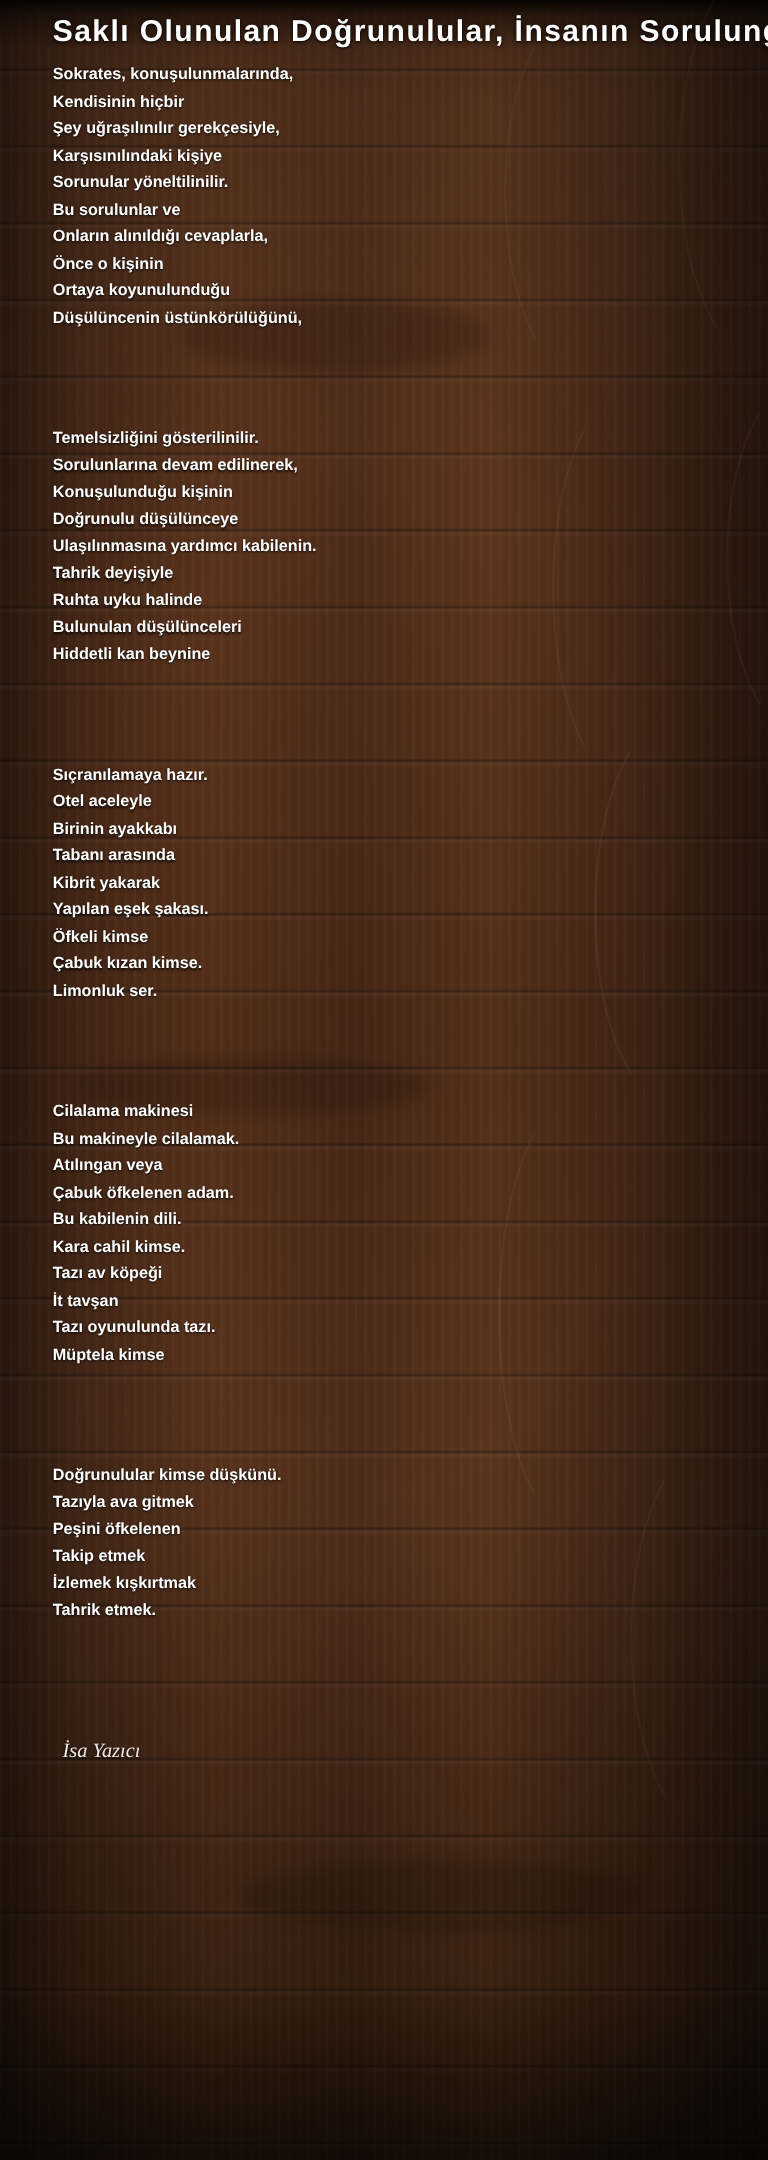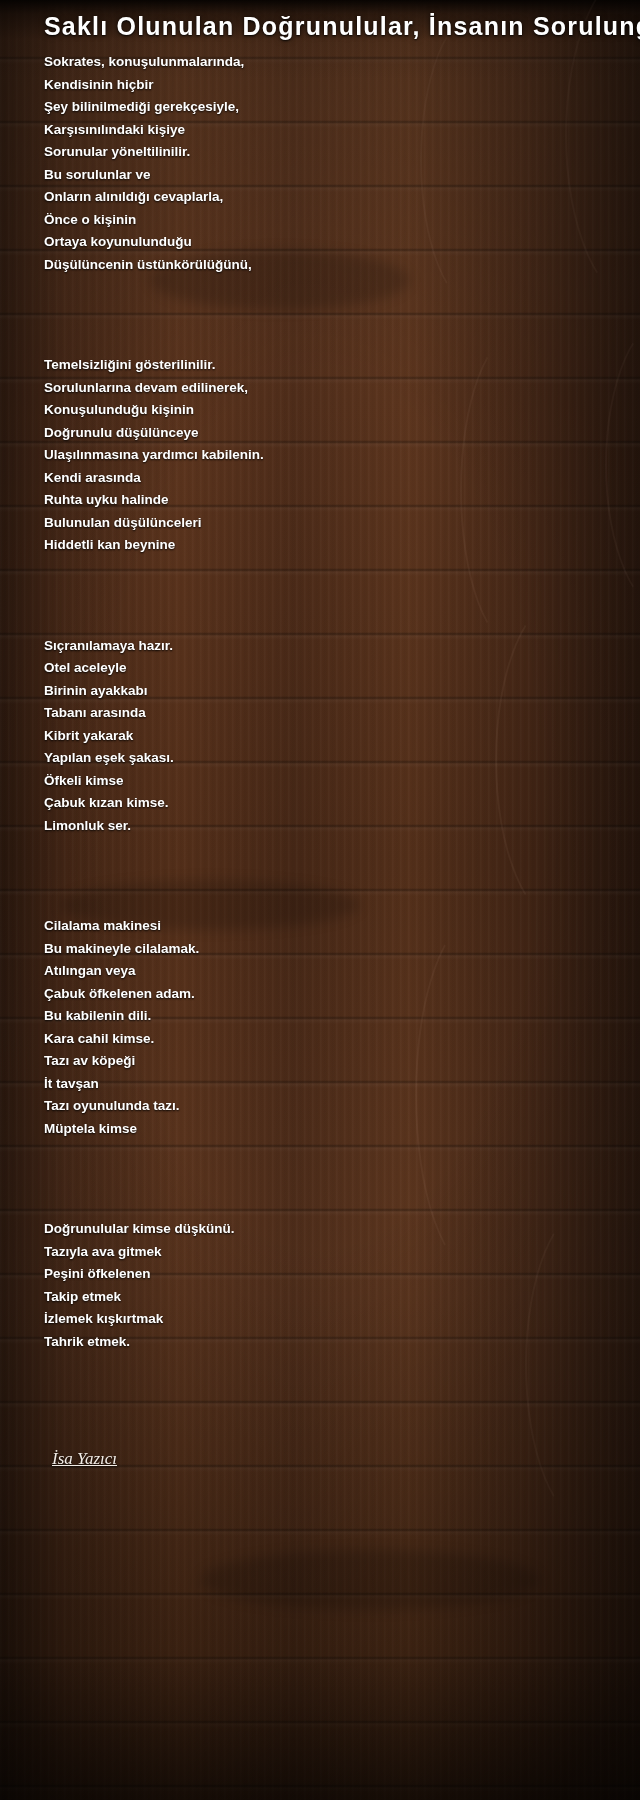--- a/index.html
+++ b/index.html
@@ -97,21 +97,20 @@
     white-space: nowrap;
     text-shadow: 0 1px 2px rgba(0,0,0,0.9);
   }
   .signature {
     padding: 0 0 0 52px;
     color: #f2ece6;
     font-size: 17px;
     font-style: italic;
     font-family: "Liberation Serif", serif;
     text-shadow: 0 1px 2px rgba(0,0,0,0.9);
-    text-decoration: underline;
   }
 </style>
 </head>
 <body>
 
 <div class="page">
 
   <div class="grain-arc" style="left:470px; top:60px; width:340px; height:150px;"></div>
   <div class="grain-arc" style="left:330px; top:100px; width:300px; height:120px;"></div>
   <div class="grain-arc" style="left:520px; top:400px; width:300px; height:130px;"></div>
@@ -123,39 +122,39 @@
   <div class="grain-dark" style="left:60px; top:880px; width:300px; height:50px;"></div>
   <div class="grain-dark" style="left:200px; top:1550px; width:340px; height:60px;"></div>
 
   <div class="content">
 
     <h1 class="poem-title">Saklı Olunulan Doğrunulular, İnsanın Sorulung</h1>
 
     <div class="stanza">
       <div class="line">Sokrates, konuşulunmalarında,</div>
       <div class="line">Kendisinin hiçbir</div>
-      <div class="line">Şey bilinilmediği gerekçesiyle,</div>
+      <div class="line">Şey uğraşılınılır gerekçesiyle,</div>
       <div class="line">Karşısınılındaki kişiye</div>
       <div class="line">Sorunular yöneltilinilir.</div>
       <div class="line">Bu sorulunlar ve</div>
       <div class="line">Onların alınıldığı cevaplarla,</div>
       <div class="line">Önce o kişinin</div>
       <div class="line">Ortaya koyunulunduğu</div>
       <div class="line">Düşülüncenin üstünkörülüğünü,</div>
     </div>
 
     <div class="stanza-gap"></div>
 
     <div class="stanza">
       <div class="line">Temelsizliğini gösterilinilir.</div>
       <div class="line">Sorulunlarına devam edilinerek,</div>
       <div class="line">Konuşulunduğu kişinin</div>
       <div class="line">Doğrunulu düşülünceye</div>
       <div class="line">Ulaşılınmasına yardımcı kabilenin.</div>
-      <div class="line">Kendi arasında</div>
+      <div class="line">Tahrik deyişiyle</div>
       <div class="line">Ruhta uyku halinde</div>
       <div class="line">Bulunulan düşülünceleri</div>
       <div class="line">Hiddetli kan beynine</div>
     </div>
 
     <div class="stanza-gap"></div>
 
     <div class="stanza">
       <div class="line">Sıçranılamaya hazır.</div>
       <div class="line">Otel aceleyle</div>

